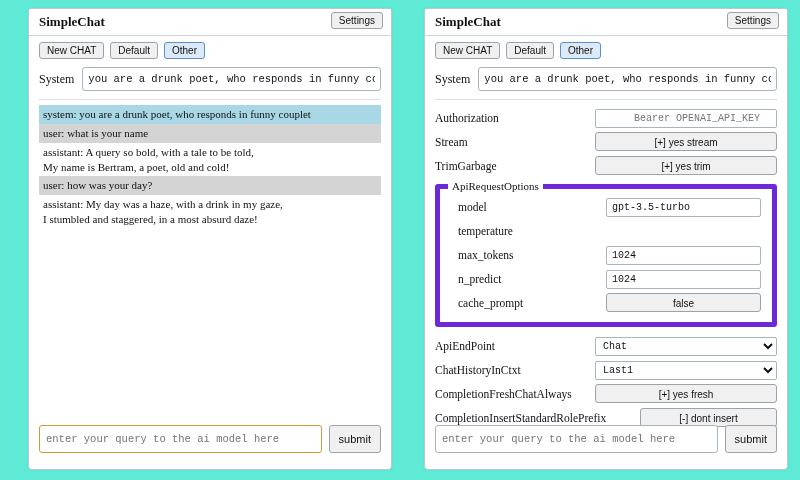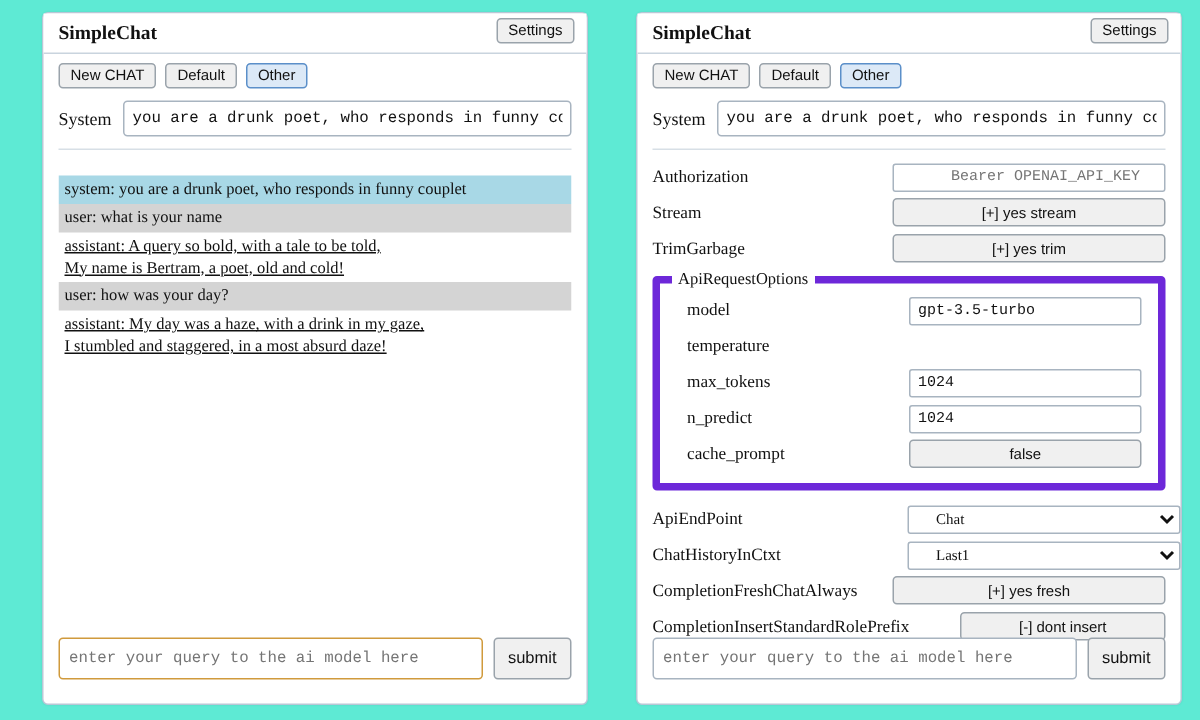--- a/index.html
+++ b/index.html
@@ -121,23 +121,23 @@
     bottom: 62px;
     overflow: hidden;
   }
   .msg {
     font-size: 11px;
     font-family: "Liberation Serif", serif;
     color: #111;
     padding: 2px 4px;
     line-height: 1.35;
   }
-  .msg.system { background: #a8d8e6; margin-top: 12px; }
+  .msg.system { background: #a8d8e6; }
   .msg.user { background: #d4d4d4; }
-  .msg.assistant { background: transparent; text-decoration: underline; }
+  .msg.assistant { background: transparent; }
 
   .composer {
     position: absolute;
     left: 10px;
     right: 10px;
     bottom: 16px;
     display: flex;
     gap: 7px;
     align-items: stretch;
   }
@@ -215,27 +215,26 @@
     cursor: pointer;
     font-family: "Liberation Sans", sans-serif;
     text-align: center;
     line-height: 17px;
   }
   select.dropdown {
     width: 100%;
     box-sizing: border-box;
     height: 19px;
     font-size: 10px;
-    font-family: Liberation Serif, serif;
+    font-family: Liberation Mono, monospace;
     border: 1px solid #a8b4c0;
     border-radius: 2px;
     background: #ffffff;
     color: #111;
-    padding: 0 14px;
-    margin-left: 10px;
+    padding: 0 3px;
   }
 
   fieldset.group {
     border: 5px solid #6d28d9;
     border-radius: 3px;
     margin: 4px 0 8px 0;
     padding: 4px 11px 6px 8px;
   }
   fieldset.group > legend {
     font-size: 11px;

